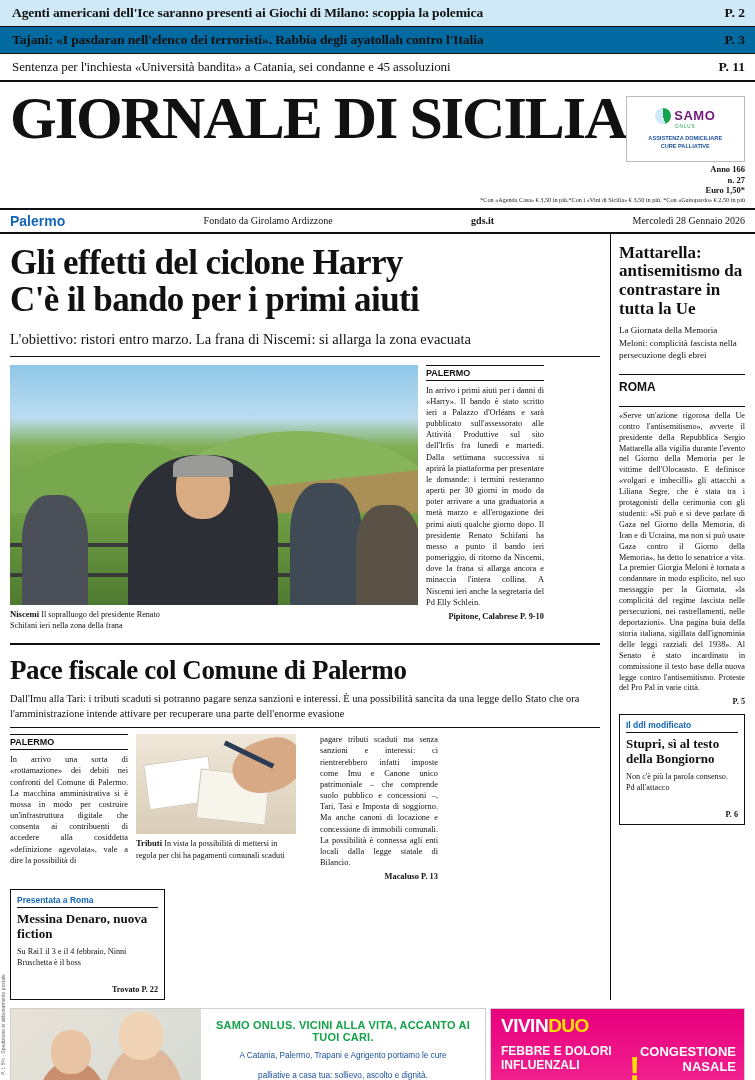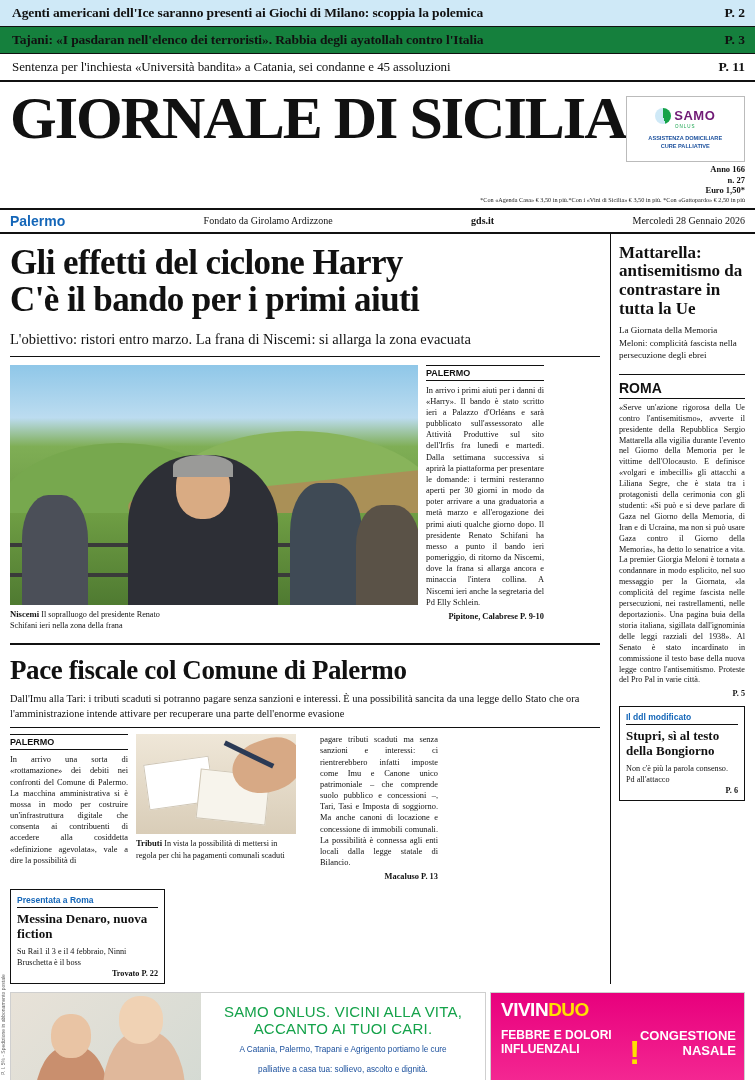--- a/index.html
+++ b/index.html
@@ -15,21 +15,21 @@
 
   
   .teaser {
     display:flex; align-items:center; justify-content:space-between;
     padding:5px 10px 5px 12px;
     border-bottom:1px solid #111;
   }
   .teaser .txt { font-weight:bold; font-size:13.5px; letter-spacing:-0.1px; }
   .teaser .pg { font-weight:bold; font-size:13.5px; white-space:nowrap; padding-left:8px;}
   .teaser.t1 { background:#cfe9f7; }
-  .teaser.t2 { background:#15803d; }
+  .teaser.t2 { background:#0369a1; }
   .teaser.t3 { background:#ffffff; border-bottom:2px solid #111; }
   .teaser.t3 .txt { font-weight:normal; font-size:13px; }
   .teaser.t3 .pg { font-weight:bold; }
 
   
   .masthead { position:relative; padding:4px 10px 0 10px; }
   .masthead-row { display:flex; align-items:flex-start; justify-content:space-between; }
   .logo {
     font-family:"Liberation Serif", serif;
     font-weight:bold;
@@ -134,49 +134,49 @@
     background:linear-gradient(#efe7d8,#d9cdb8);
   }
   .photo2 .paper { position:absolute; width:66px; height:46px; background:#fff; border:1px solid #cfc6b5; transform:rotate(-8deg); left:10px; top:26px;}
   .photo2 .paper2 { position:absolute; width:70px; height:50px; background:#f7f4ec; border:1px solid #cfc6b5; transform:rotate(6deg); left:62px; top:38px;}
   .photo2 .hand { position:absolute; right:-6px; top:6px; width:70px; height:52px; background:#d7a985; border-radius:48% 40% 45% 50%; transform:rotate(-18deg); }
   .photo2 .pen { position:absolute; left:86px; top:18px; width:54px; height:5px; background:#2b3a55; transform:rotate(26deg); }
 
   
   h3.r-head { font-size:17px; line-height:1.1; font-weight:bold; margin:10px 0 6px 0; }
   .r-deck { font-size:9px; line-height:1.35; border-bottom:1px solid #111; padding-bottom:13px; margin-bottom:5px; }
-  .r-kicker { font-family:"Liberation Sans", sans-serif; font-weight:bold; font-size:14px; border-bottom:1px solid #111; padding-bottom:2px; margin-bottom:4px;}
+  .r-kicker { font-family:"Liberation Sans", sans-serif; font-weight:bold; font-size:12px; border-bottom:1px solid #111; padding-bottom:12px; margin-bottom:4px;}
   .r-body { font-size:8.2px; line-height:1.33; text-align:justify; }
   .r-byline { font-weight:bold; font-size:8.2px; text-align:right; margin-top:3px; }
 
   
   .boxrow { display:flex; gap:8px; margin-top:8px; align-items:flex-start;}
   .box {
     border:1px solid #111; padding:5px 6px;
   }
   .box.b1 { width:155px; }
   .box.b2 { width:140px; }
   .box-kick { font-family:"Liberation Sans", sans-serif; font-weight:bold; font-size:8.5px; color:#1466b8; border-bottom:1px solid #111; padding-bottom:2px; margin-bottom:4px;}
   .box-title { font-size:13px; font-weight:bold; line-height:1.12; margin-bottom:6px; }
   .box-txt { font-size:8.2px; line-height:1.33; }
-  .box-foot { font-size:8.2px; font-weight:bold; text-align:right; margin-top:0; }
+  .box-foot { font-size:8.2px; font-weight:bold; text-align:right; margin-top:16px; }
 
   
   .ads { display:flex; margin-top:8px; padding:0 10px 6px 10px; gap:4px; }
   .ad-samo {
     flex:1; background:#ffffff; border:1px solid #cfcfcf; position:relative;
     height:175px; display:flex; overflow:hidden;
   }
   .ad-photo { width:190px; background:linear-gradient(135deg,#e8e2d8,#cfd8d2); position:relative;}
   .ad-photo .w1 { position:absolute; left:24px; bottom:0; width:74px; height:120px; background:#c98f6e; border-radius:44% 44% 0 0;}
   .ad-photo .w2 { position:absolute; left:92px; bottom:0; width:82px; height:135px; background:#e0b89b; border-radius:44% 44% 0 0;}
   .ad-photo .h1 { position:absolute; left:40px; bottom:108px; width:40px; height:44px; background:#e9c4a4; border-radius:46%;}
   .ad-photo .h2 { position:absolute; left:108px; bottom:122px; width:44px; height:48px; background:#f0d2b4; border-radius:46%;}
   .ad-samo-main { flex:1; background:#ffffff; padding:10px 12px; position:relative; }
-  .ad-title { font-family:"Liberation Sans", sans-serif; font-weight:normal; font-size:15px; color:#15a24a; letter-spacing:.2px; text-align:center; }
+  .ad-title { font-family:"Liberation Sans", sans-serif; font-weight:bold; font-size:11px; color:#15a24a; letter-spacing:.2px; text-align:center; }
   .ad-sub { font-family:"Liberation Sans", sans-serif; font-size:8.2px; color:#1a4f9c; text-align:center; margin-top:7px; line-height:1.5;}
 
   .ad-viv {
     width:255px; height:175px; background:linear-gradient(#e8007d,#ff4da6);
     position:relative; overflow:hidden; border:1px solid #cfcfcf;
   }
   .viv-brand { font-family:"Liberation Sans", sans-serif; font-weight:bold; font-size:19px; color:#fff; padding:6px 0 0 10px; letter-spacing:-.5px;}
   .viv-brand span.duo { color:#ffe000; }
   .viv-l {
     position:absolute; left:10px; top:36px; width:120px; color:#fff;

